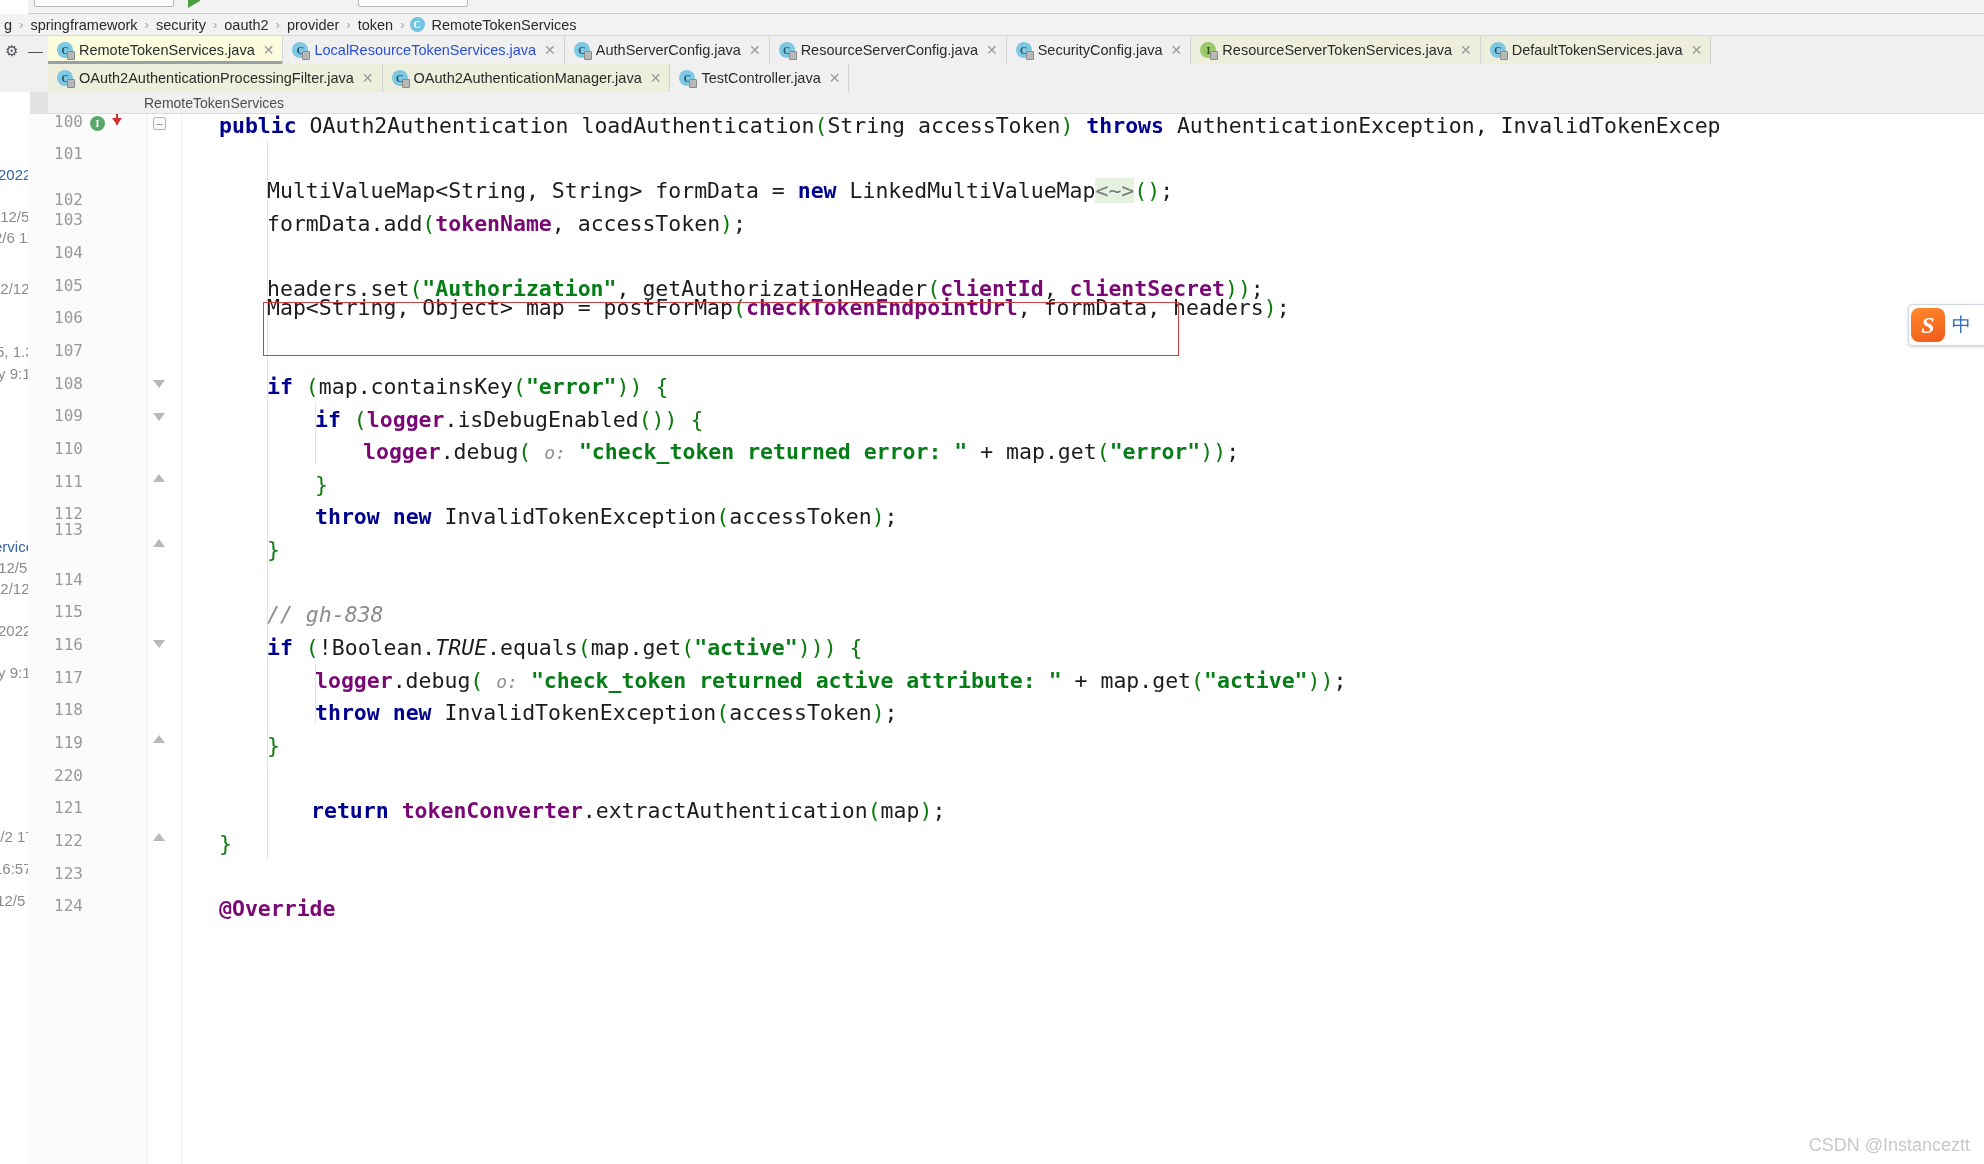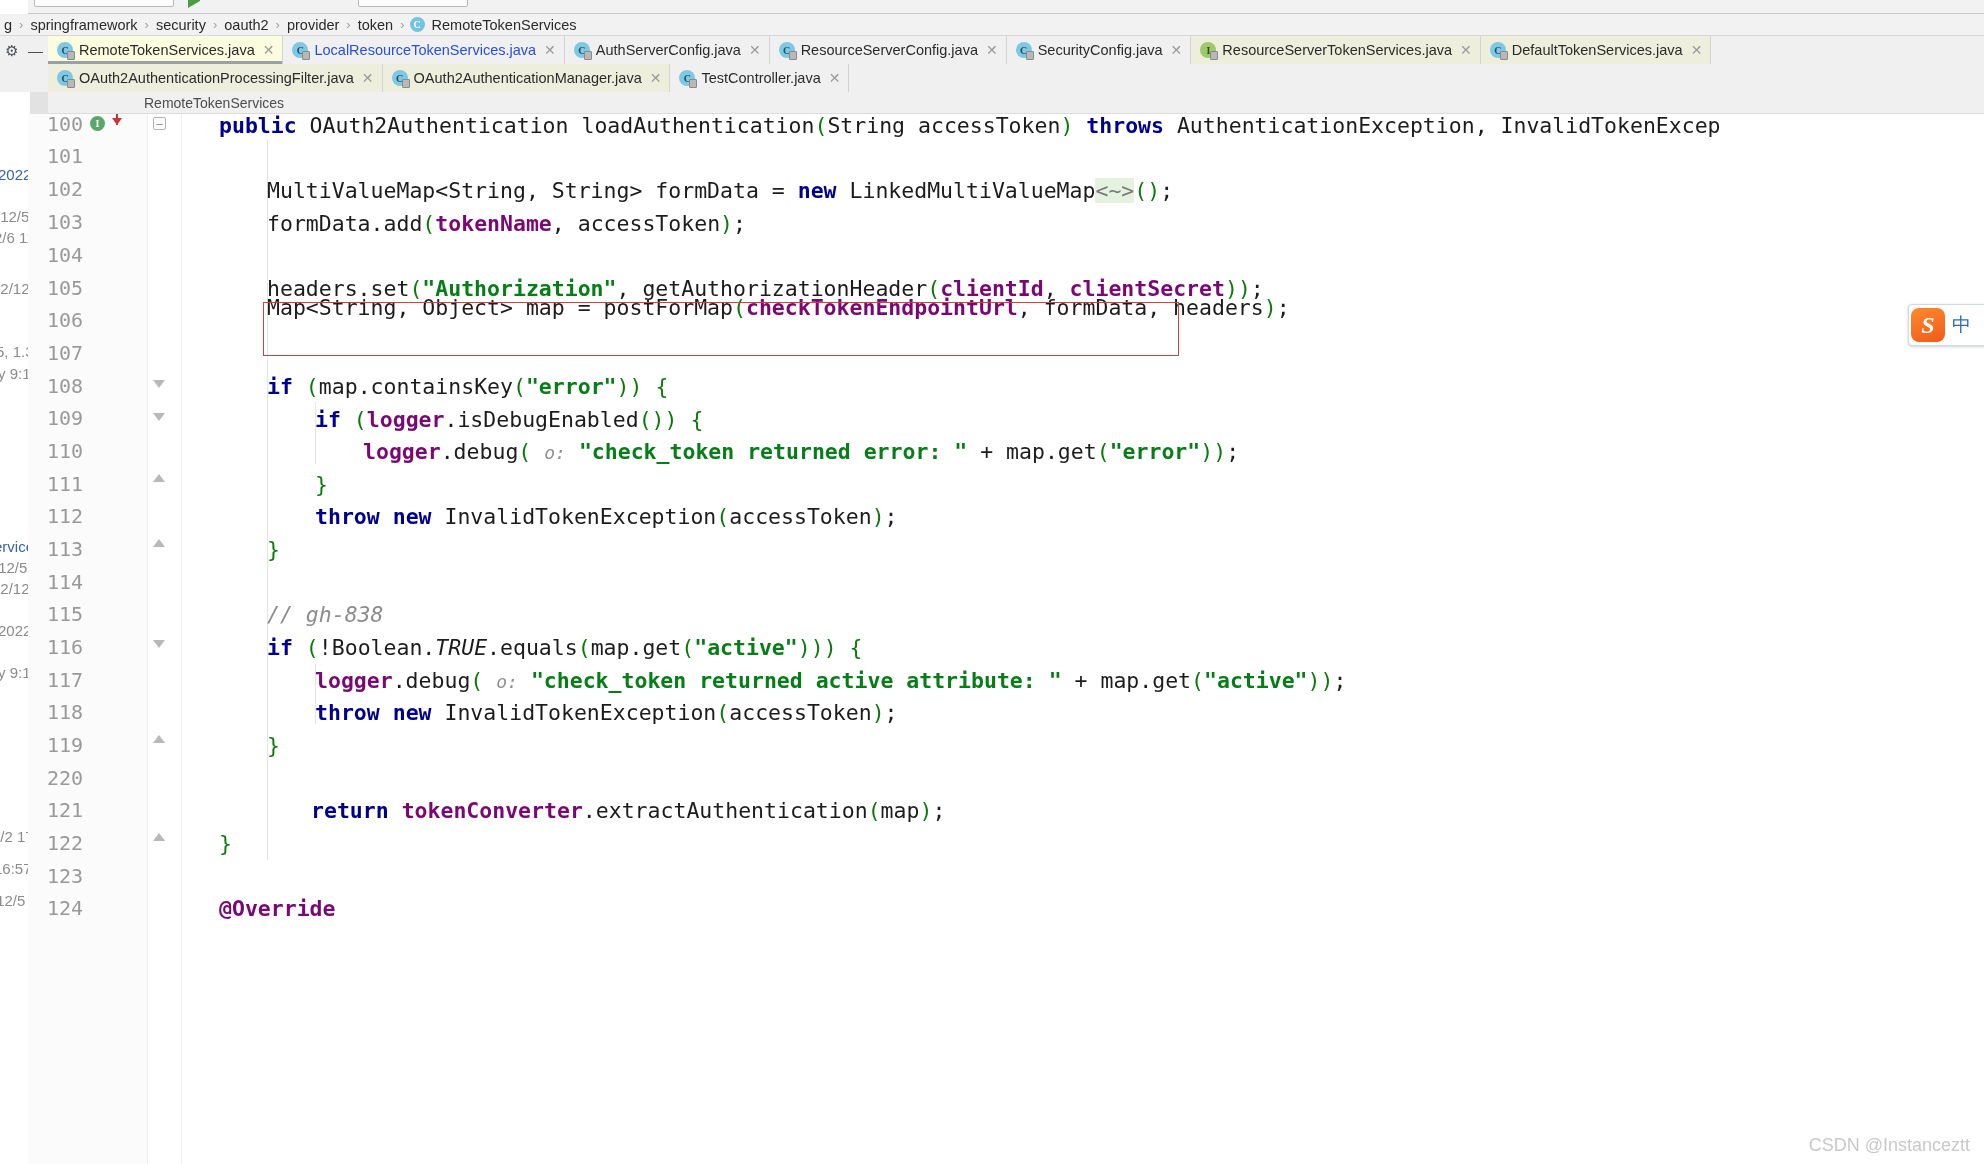--- a/index.html
+++ b/index.html
@@ -164,21 +164,21 @@
     background: #ffffff; border-right: 1px solid #f0f0f0;
   }
   .code-col {
     position: absolute; left: 154px; top: 0; right: 0; bottom: 0;
     background: #ffffff;
   }
 
   .ln {
     position: absolute; right: 64px;
     font-family: "DejaVu Sans Mono", monospace;
-    font-size: 20px; color: #999999; text-align: right;
+    font-size: 16px; color: #999999; text-align: right;
   }
   .gmark { position: absolute; }
   .run-dot {
     width: 15px; height: 15px; border-radius: 50%;
     background: #59a869; color:#fff; font-size: 10px;
     display:flex; align-items:center; justify-content:center;
     font-family:"Liberation Serif",serif; font-weight:bold;
   }
   .caret-mark {
     width: 0; height: 0; border-left: 5px solid transparent;
@@ -383,32 +383,32 @@
 
     <div class="sticky-head">
       <span>RemoteTokenServices</span>
     </div>
 
     <div class="editor">
 
       <div class="gutter">
         <div class="ln" style="top:-2px;">100</div>
         <div class="ln" style="top:30px;">101</div>
-        <div class="ln" style="top:63px;margin-left:40px;">102</div>
+        <div class="ln" style="top:76px;margin-left:40px;">102</div>
         <div class="ln" style="top:96px;">103</div>
         <div class="ln" style="top:129px;">104</div>
         <div class="ln" style="top:162px;">105</div>
         <div class="ln" style="top:194px;">106</div>
         <div class="ln" style="top:227px;">107</div>
         <div class="ln" style="top:260px;">108</div>
         <div class="ln" style="top:292px;">109</div>
         <div class="ln" style="top:325px;">110</div>
         <div class="ln" style="top:358px;">111</div>
         <div class="ln" style="top:390px;">112</div>
-        <div class="ln" style="top:423px;">113</div>
+        <div class="ln" style="top:406px;">113</div>
         <div class="ln" style="top:456px;">114</div>
         <div class="ln" style="top:488px;">115</div>
         <div class="ln" style="top:521px;">116</div>
         <div class="ln" style="top:554px;">117</div>
         <div class="ln" style="top:586px;">118</div>
         <div class="ln" style="top:619px;">119</div>
         <div class="ln" style="top:652px;">220</div>
         <div class="ln" style="top:684px;">121</div>
         <div class="ln" style="top:717px;">122</div>
         <div class="ln" style="top:750px;">123</div>

